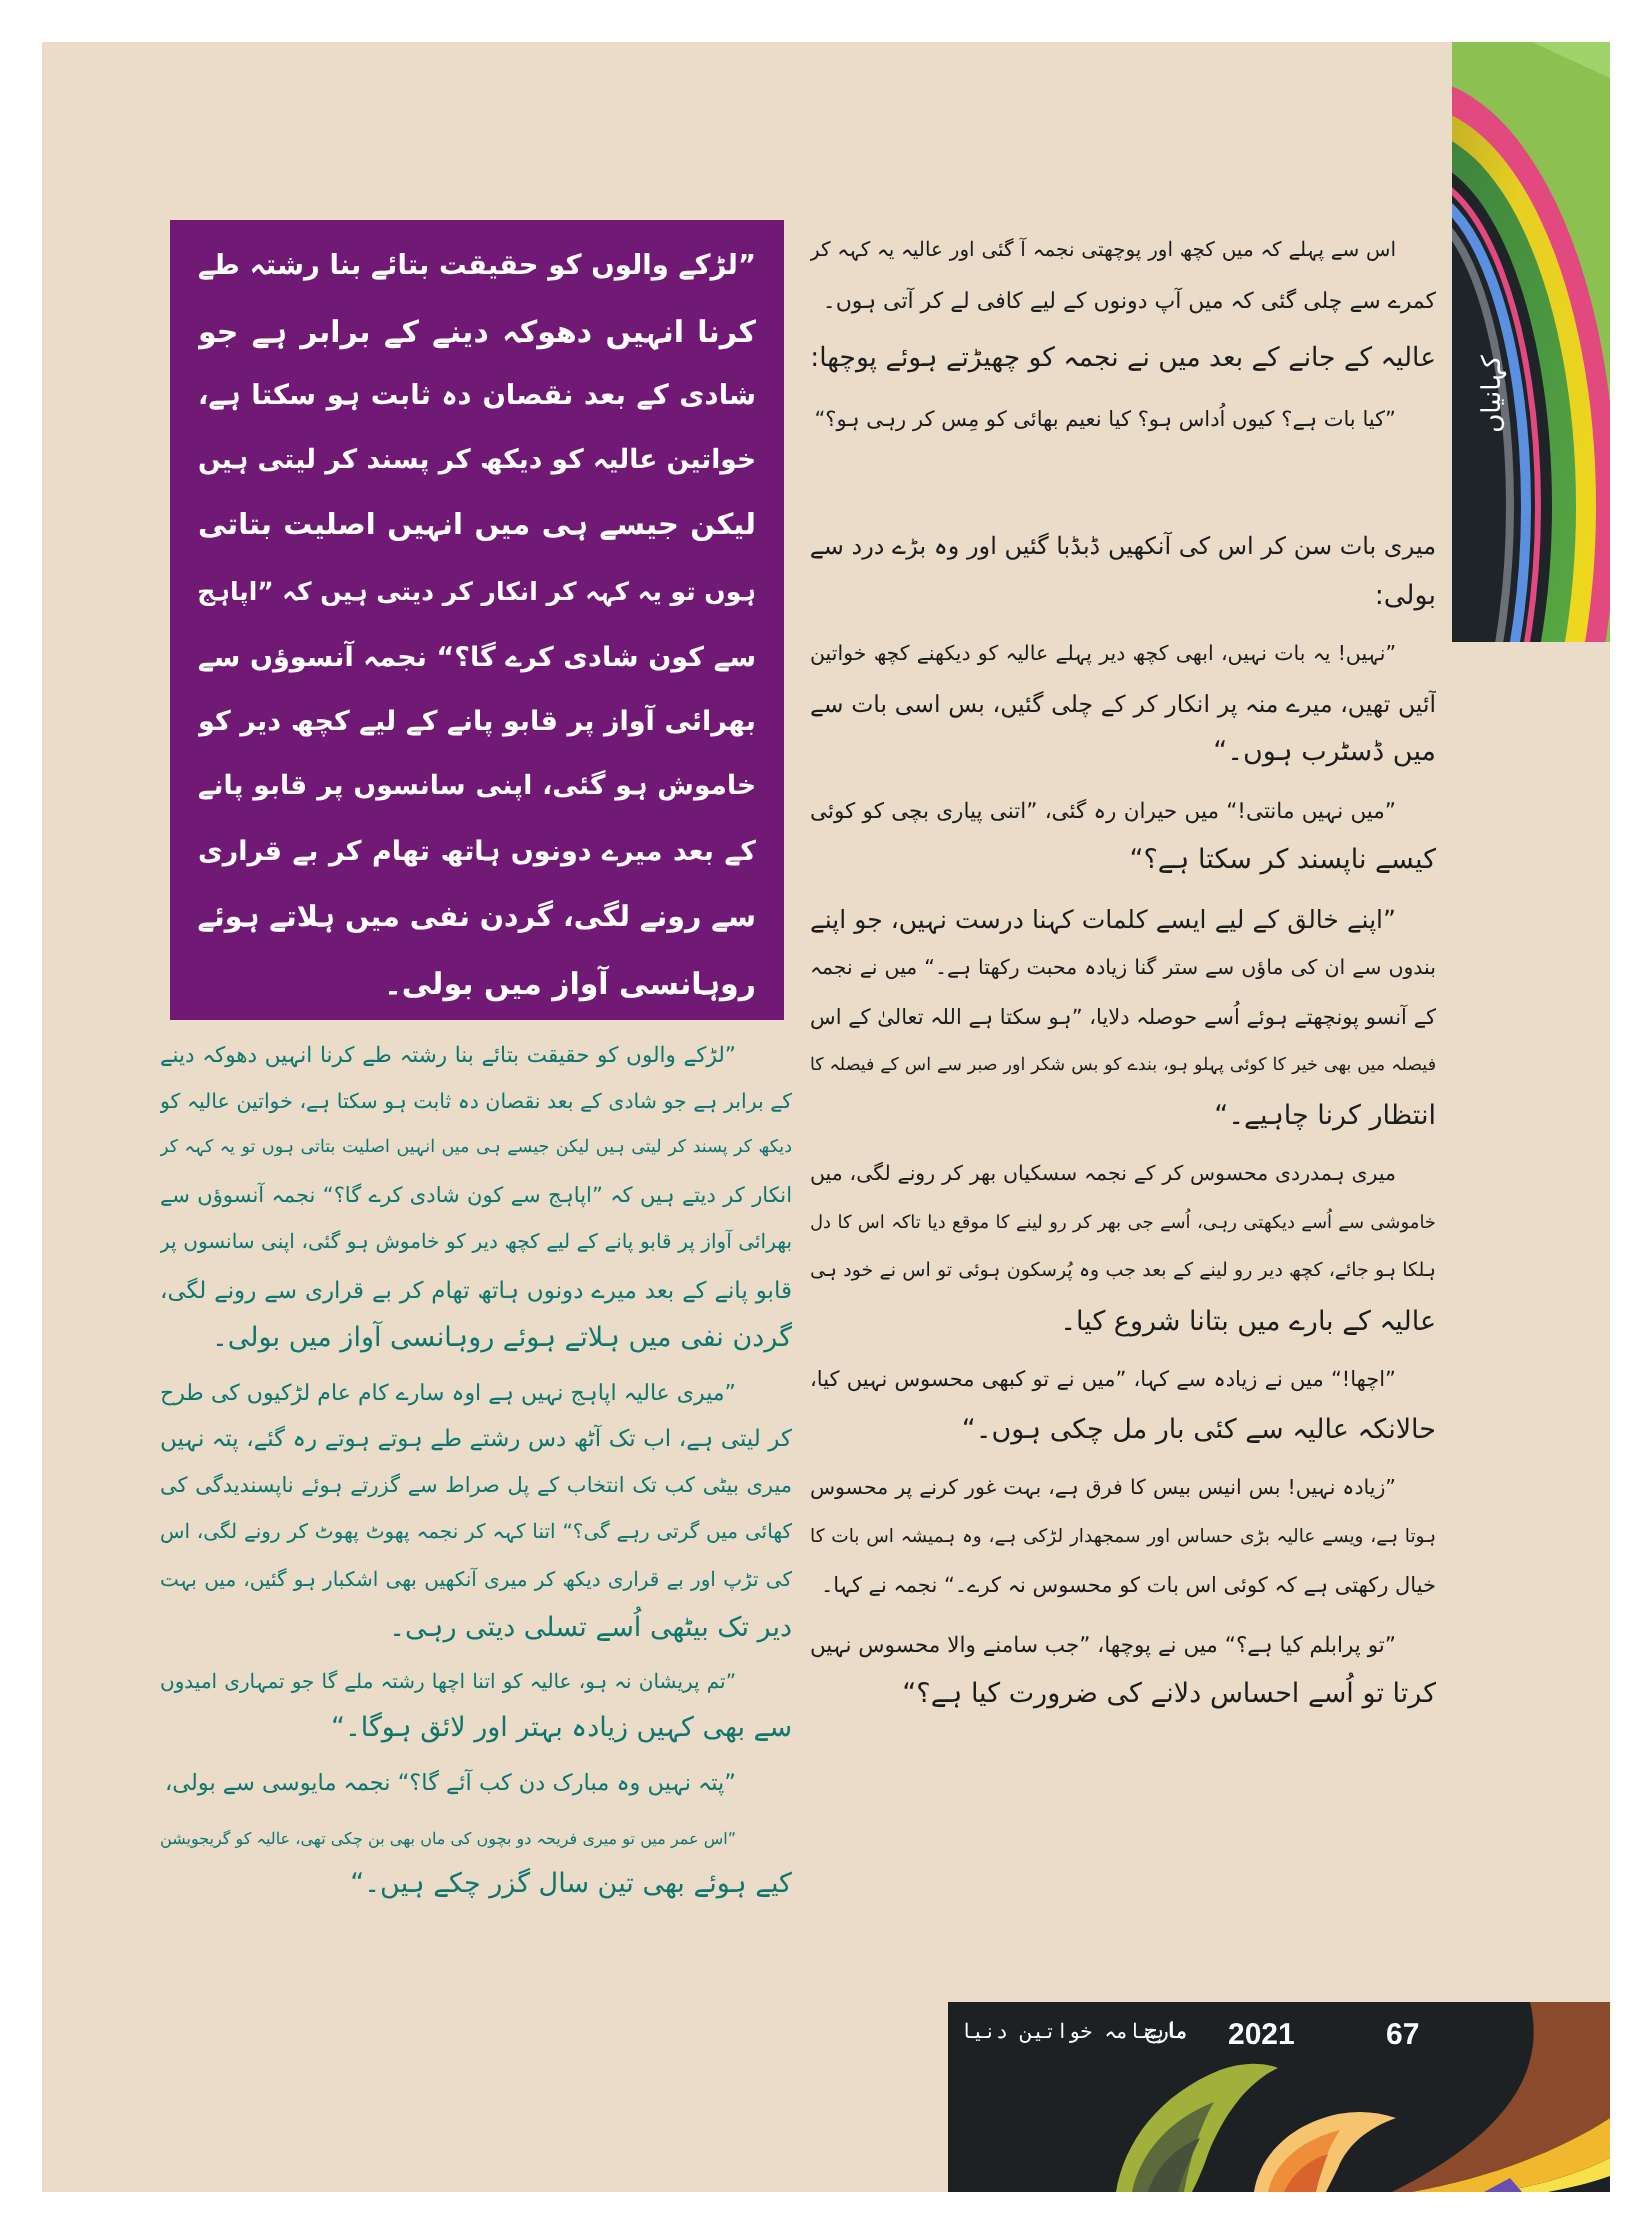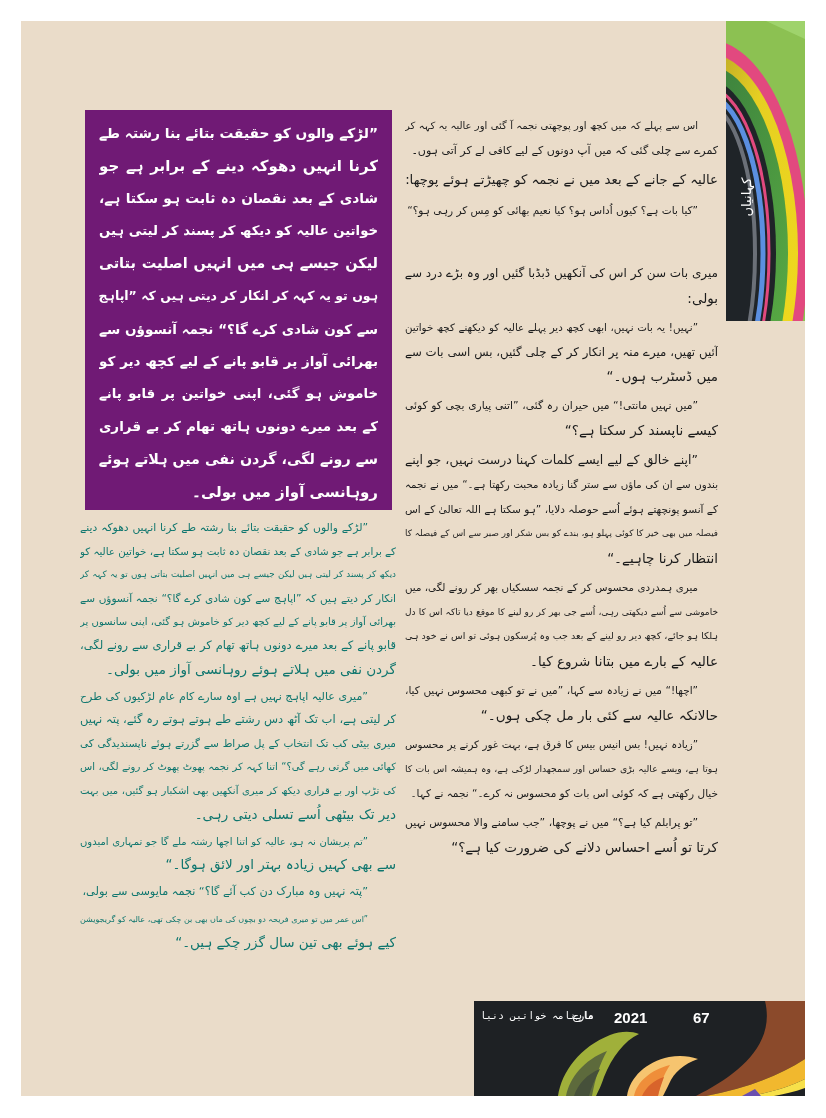--- a/index.html
+++ b/index.html
@@ -73,21 +73,21 @@
 
   <div id="pullquote" style="background: #701a75;">
       <div class="qln" style="font-size: 13.75px;">”لڑکے والوں کو حقیقت بتائے بنا رشتہ طے</div>
       <div class="qln">کرنا انہیں دھوکہ دینے کے برابر ہے جو</div>
       <div class="qln" style="font-size: 13.75px;">شادی کے بعد نقصان دہ ثابت ہو سکتا ہے،</div>
       <div class="qln" style="font-size: 13.25px;">خواتین عالیہ کو دیکھ کر پسند کر لیتی ہیں</div>
       <div class="qln" style="font-size: 14.5px;">لیکن جیسے ہی میں انہیں اصلیت بتاتی</div>
       <div class="qln" style="font-size: 12.5px;">ہوں تو یہ کہہ کر انکار کر دیتی ہیں کہ ”اپاہج</div>
       <div class="qln" style="font-size: 13.5px;">سے کون شادی کرے گا؟“ نجمہ آنسوؤں سے</div>
       <div class="qln" style="font-size: 13.5px;">بھرائی آواز پر قابو پانے کے لیے کچھ دیر کو</div>
-      <div class="qln" style="font-size: 13.25px;">خاموش ہو گئی، اپنی خواتین پر قابو پانے</div>
+      <div class="qln" style="font-size: 13.25px;">خاموش ہو گئی، اپنی سانسوں پر قابو پانے</div>
       <div class="qln" style="font-size: 13.5px;">کے بعد میرے دونوں ہاتھ تھام کر بے قراری</div>
       <div class="qln" style="font-size: 14.25px;">سے رونے لگی، گردن نفی میں ہلاتے ہوئے</div>
       <div class="qln last">روہانسی آواز میں بولی۔</div>
     </div>
 
   <div id="col-right" class="col" style="color: rgb(28, 28, 28);">
       <div class="para">
         <div class="ln first" style="font-size: 10px;">اس سے پہلے کہ میں کچھ اور پوچھتی نجمہ آ گئی اور عالیہ یہ کہہ کر</div>
         <div class="ln last" style="font-size: 11px;">کمرے سے چلی گئی کہ میں آپ دونوں کے لیے کافی لے کر آتی ہوں۔</div>
       </div>

